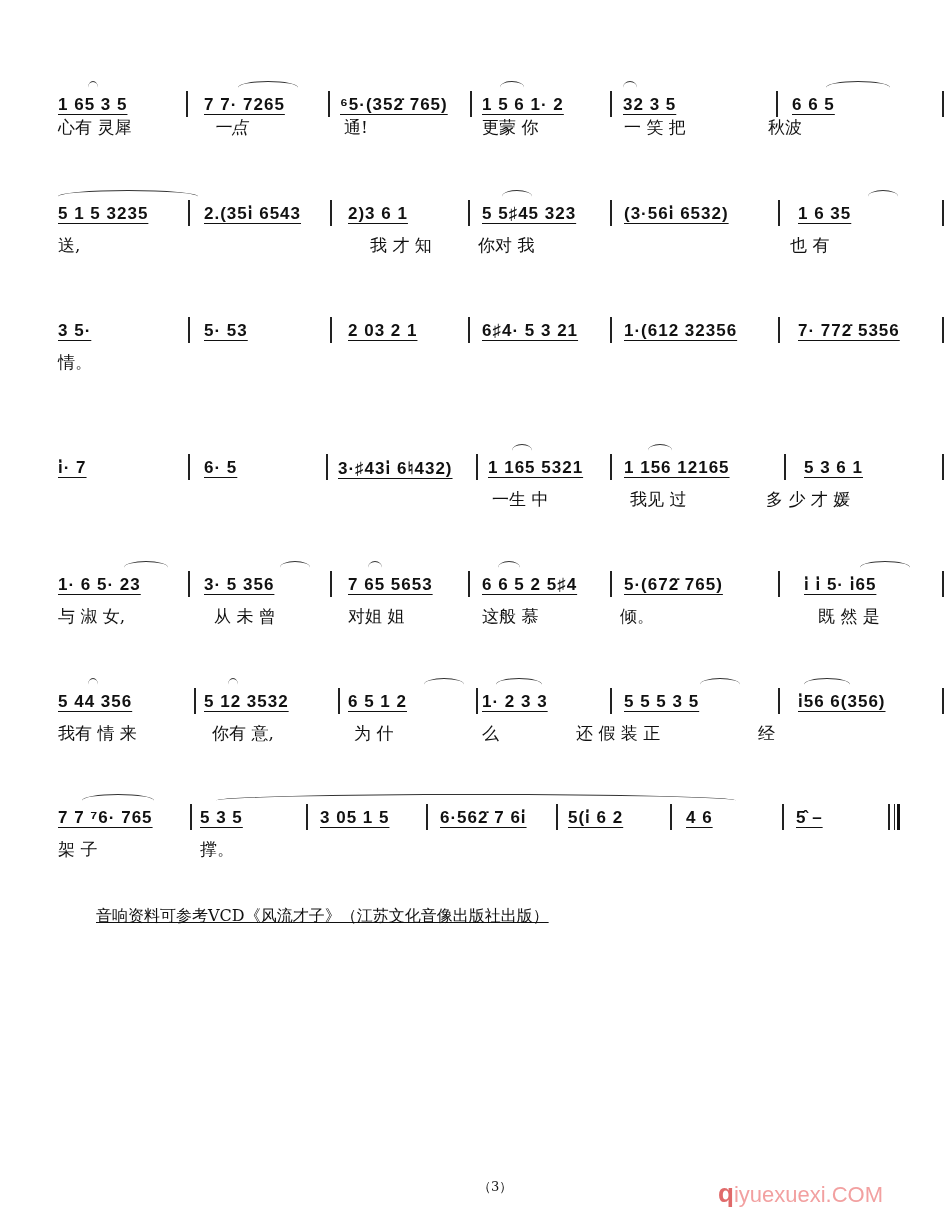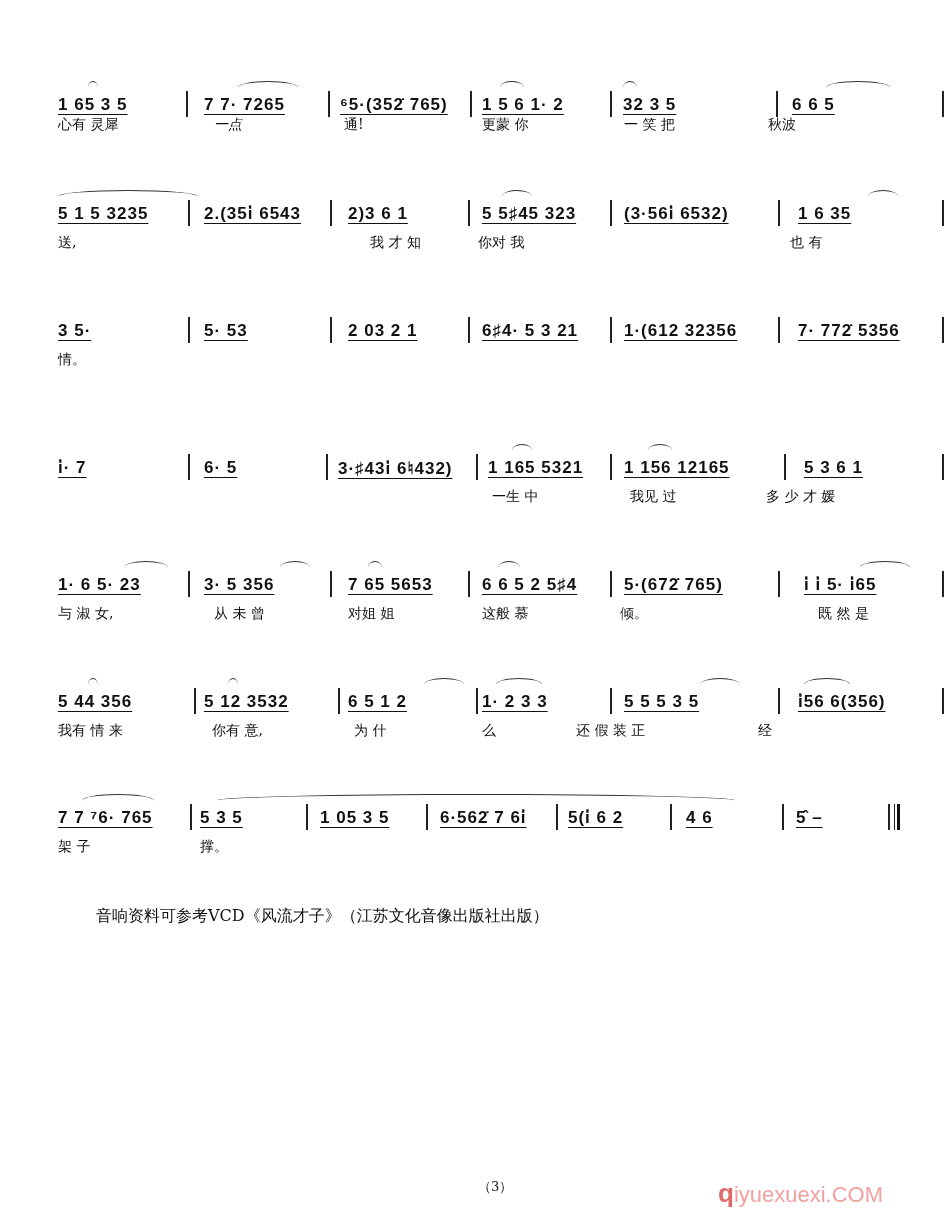--- a/index.html
+++ b/index.html
@@ -6,21 +6,21 @@
   body { width: 948px; height: 1219px; position: relative; overflow: hidden; font-family: "DejaVu Serif", serif; color: #111; }
   .staff-row { position: absolute; left: 58px; width: 836px; height: 46px; }
   .lyric-row { position: absolute; left: 58px; width: 836px; height: 30px; }
   .measure { position: absolute; top: 0; height: 46px; }
   .notes { position: absolute; top: 14px; left: 0; white-space: nowrap; font-family: "Liberation Sans", sans-serif; font-weight: bold; font-size: 17px; letter-spacing: 1px; }
   .barline { position: absolute; top: 10px; width: 1.5px; height: 26px; background: #222; }
   .barline.double { width: 5px; border-left: 1.5px solid #222; background: none; }
   .barline.double::after { content: ""; position: absolute; right: 0; top: 0; width: 3px; height: 26px; background: #111; }
   .u1 { text-decoration: underline; text-underline-offset: 4px; }
   .slur { position: absolute; height: 12px; border-top: 1.3px solid #333; border-radius: 50% 50% 0 0; }
-  .lyric { position: absolute; top: 0; font-size: 14px; white-space: nowrap; font-family: "DejaVu Serif", serif; }
+  .lyric { position: absolute; top: 0; font-size: 17px; white-space: nowrap; font-family: "DejaVu Serif", serif; }
   .para { position: absolute; left: 64px; width: 830px; font-size: 16px; line-height: 32px; font-family: "DejaVu Serif", serif; }
   .para p { margin: 0; }
   .indent { text-indent: 2em; }
   .page-num { position: absolute; left: 478px; top: 1178px; font-size: 13px; }
   .watermark { position: absolute; left: 718px; top: 1178px; font-size: 22px; color: #f2a0a0; font-family: "Liberation Sans", sans-serif; }
   .watermark .q { font-weight: bold; color: #e06a6a; font-size: 26px; }
 </style>
 </head>
 <body>
 
@@ -243,21 +243,21 @@
     <div class="staff-row" style="top: 794px;">
       <div class="measure" style="left: 0px;">
         <span class="notes u1">7 7 ⁷6· 765</span>
         <div class="slur" style="left: 24px; width: 72px; top: 0px;"></div>
       </div>
       <div class="measure" style="left: 142px;">
         <span class="notes u1">5 3      5</span>
         <div class="slur" style="left: 16px; width: 520px; top: 0px;"></div>
       </div>
       <div class="measure" style="left: 262px;">
-        <span class="notes u1">1 05 3 5</span>
+        <span class="notes u1">3 05 1 5</span>
       </div>
       <div class="measure" style="left: 382px;">
         <span class="notes u1">6·562̇ 7 6i̇</span>
       </div>
       <div class="measure" style="left: 510px;">
         <span class="notes u1">5(i̇  6 2</span>
       </div>
       <div class="measure" style="left: 628px;">
         <span class="notes u1">4        6</span>
       </div>
@@ -273,17 +273,17 @@
       <div class="barline" style="left: 830px;"></div>
       <div class="barline double" style="left: 836px;"></div>
     </div>
     <div class="lyric-row" style="top: 838px;">
       <span class="lyric" style="left: 0px;">架 子</span>
       <span class="lyric" style="left: 142px;">撑。</span>
     </div>
   </div>
 
 <div class="para" style="top:898px;">
-  <p class="indent" style="margin-top:2px;">音响资料可参考VCD《风流才子》（江苏文化音像出版社出版）</p>
+  <p class="indent" style="margin-top:2px;text-decoration:underline;">音响资料可参考VCD《风流才子》（江苏文化音像出版社出版）</p>
 </div>
 
 <div class="page-num">（3）</div>
 <div class="watermark"><span class="q">q</span><span>iyuexuexi.COM</span></div>
 
 </body></html>

